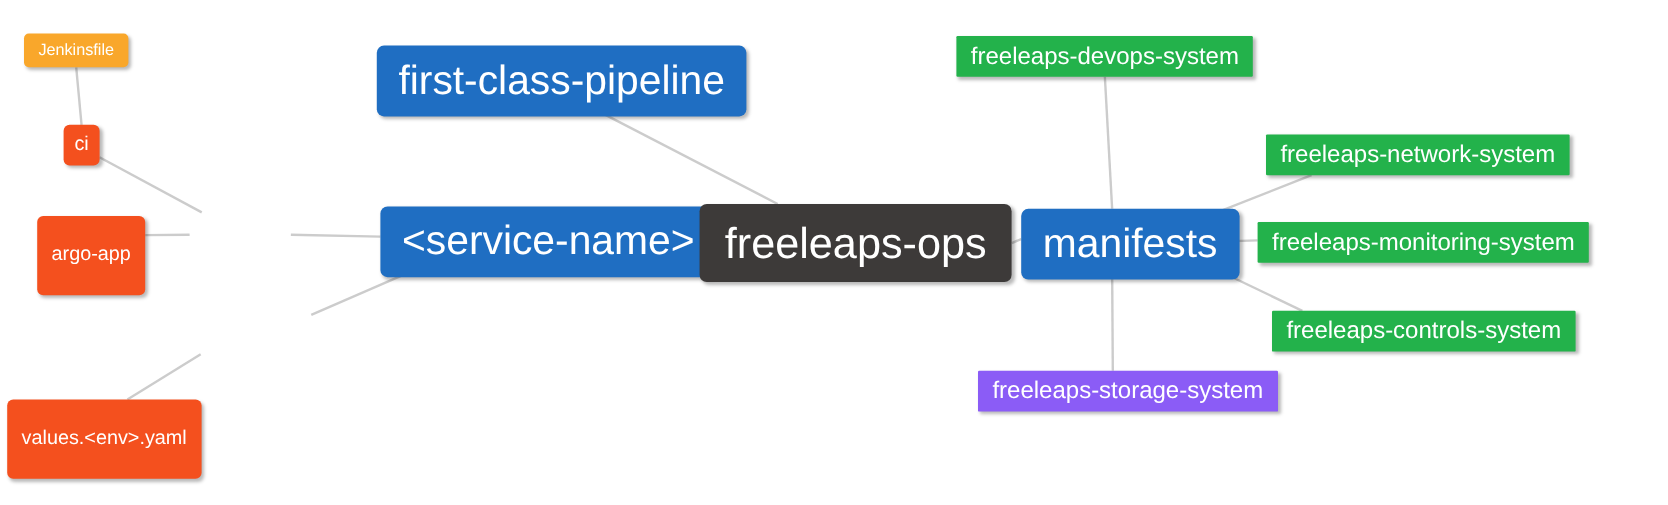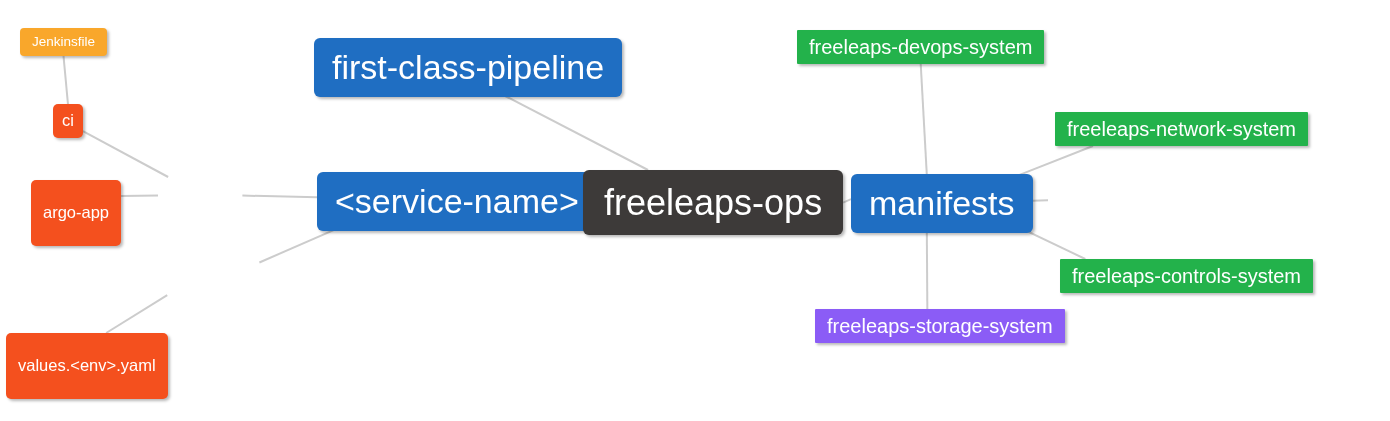--- a/index.html
+++ b/index.html
@@ -89,17 +89,18 @@
   <div class="node lvl1" id="n-service_name" style="background: rgb(31, 110, 194); color: rgb(255, 255, 255);">&lt;service-name&gt;</div>
 
   <div class="node lvl0" id="n-freeleaps_ops" style="background: rgb(61, 58, 57); color: rgb(255, 255, 255);">freeleaps-ops</div>
 
   <div class="node lvl1" id="n-manifests" style="background: rgb(31, 110, 194); color: rgb(255, 255, 255);">manifests</div>
 
   <div class="node lvl2" id="n-devops" style="background: rgb(35, 178, 75); color: rgb(255, 255, 255);">freeleaps-devops-system</div>
 
   <div class="node lvl2" id="n-network" style="background: rgb(35, 178, 75); color: rgb(255, 255, 255);">freeleaps-network-system</div>
 
+  <div class="node lvl2" id="n-monitoring" style="background: rgb(35, 178, 75); color: rgb(255, 255, 255);">freeleaps-monitoring-system</div>
 
   <div class="node lvl2" id="n-controls" style="background: rgb(35, 178, 75); color: rgb(255, 255, 255);">freeleaps-controls-system</div>
 
   <div class="node lvl2" id="n-storage" style="background: #8b5cf6; color: rgb(255, 255, 255);">freeleaps-storage-system</div>
 </div>
 
 </body></html>

